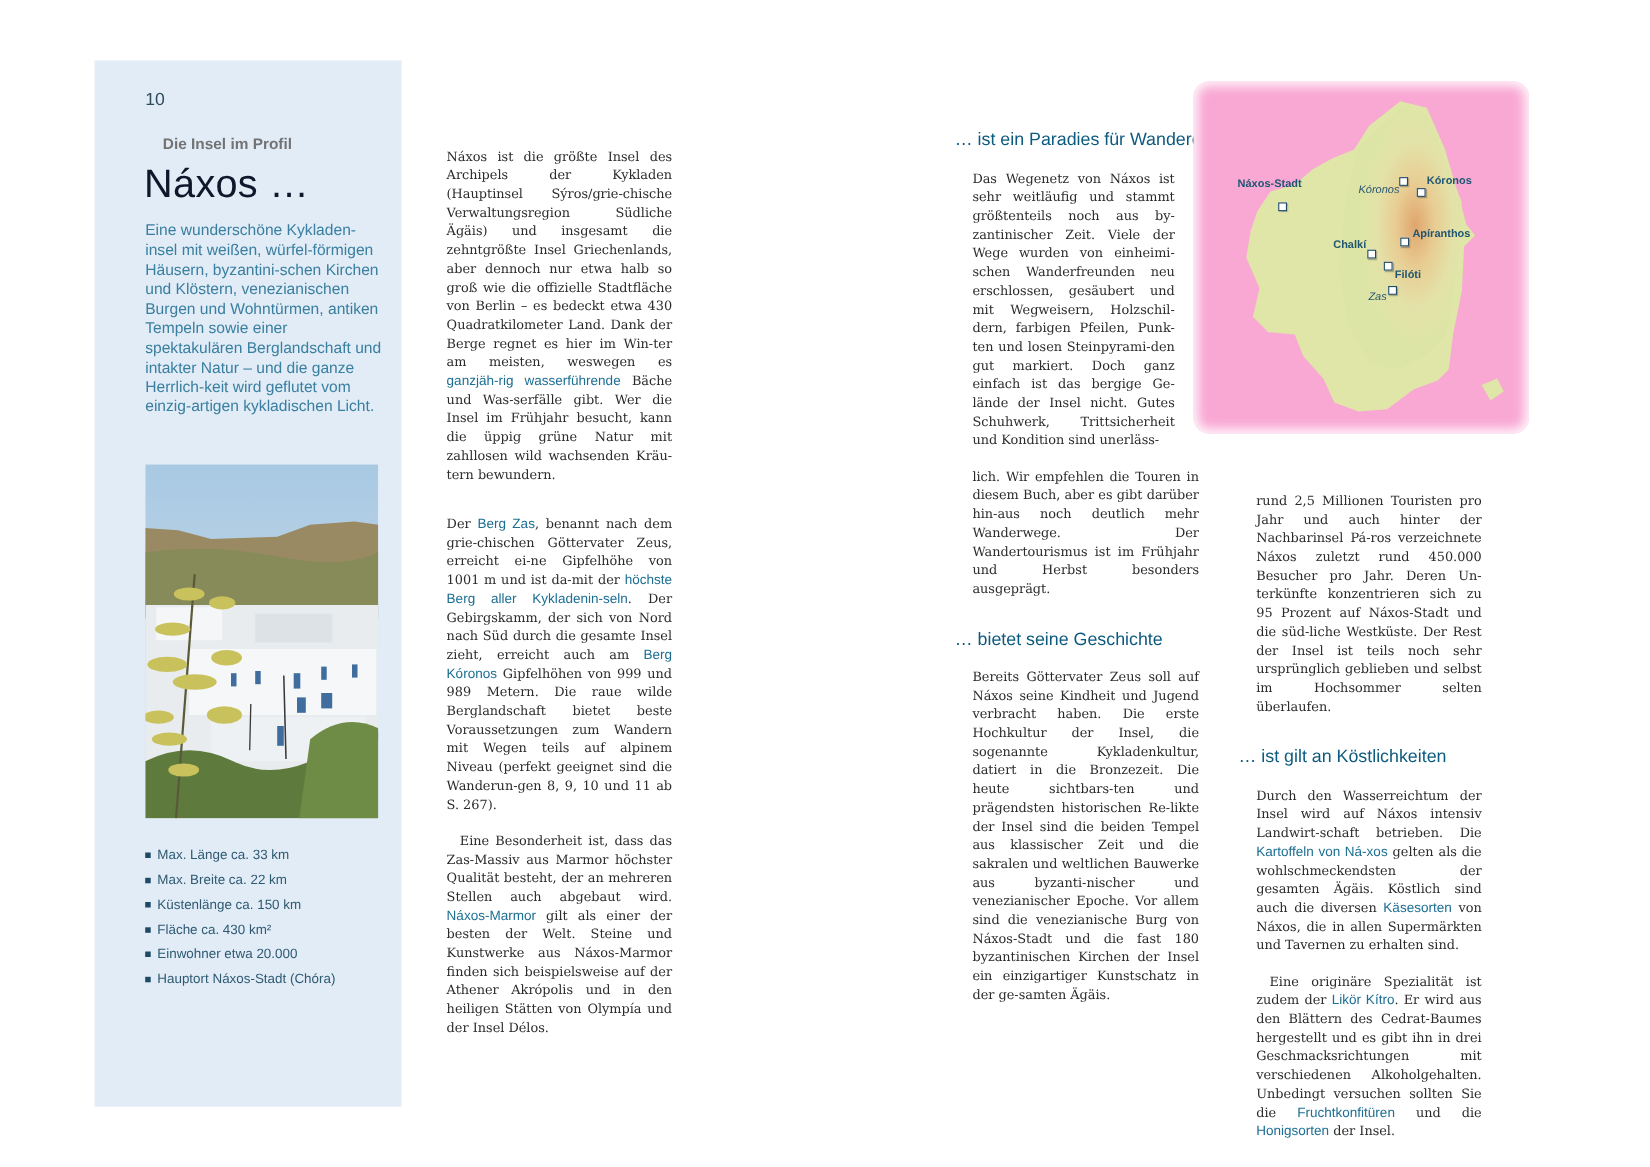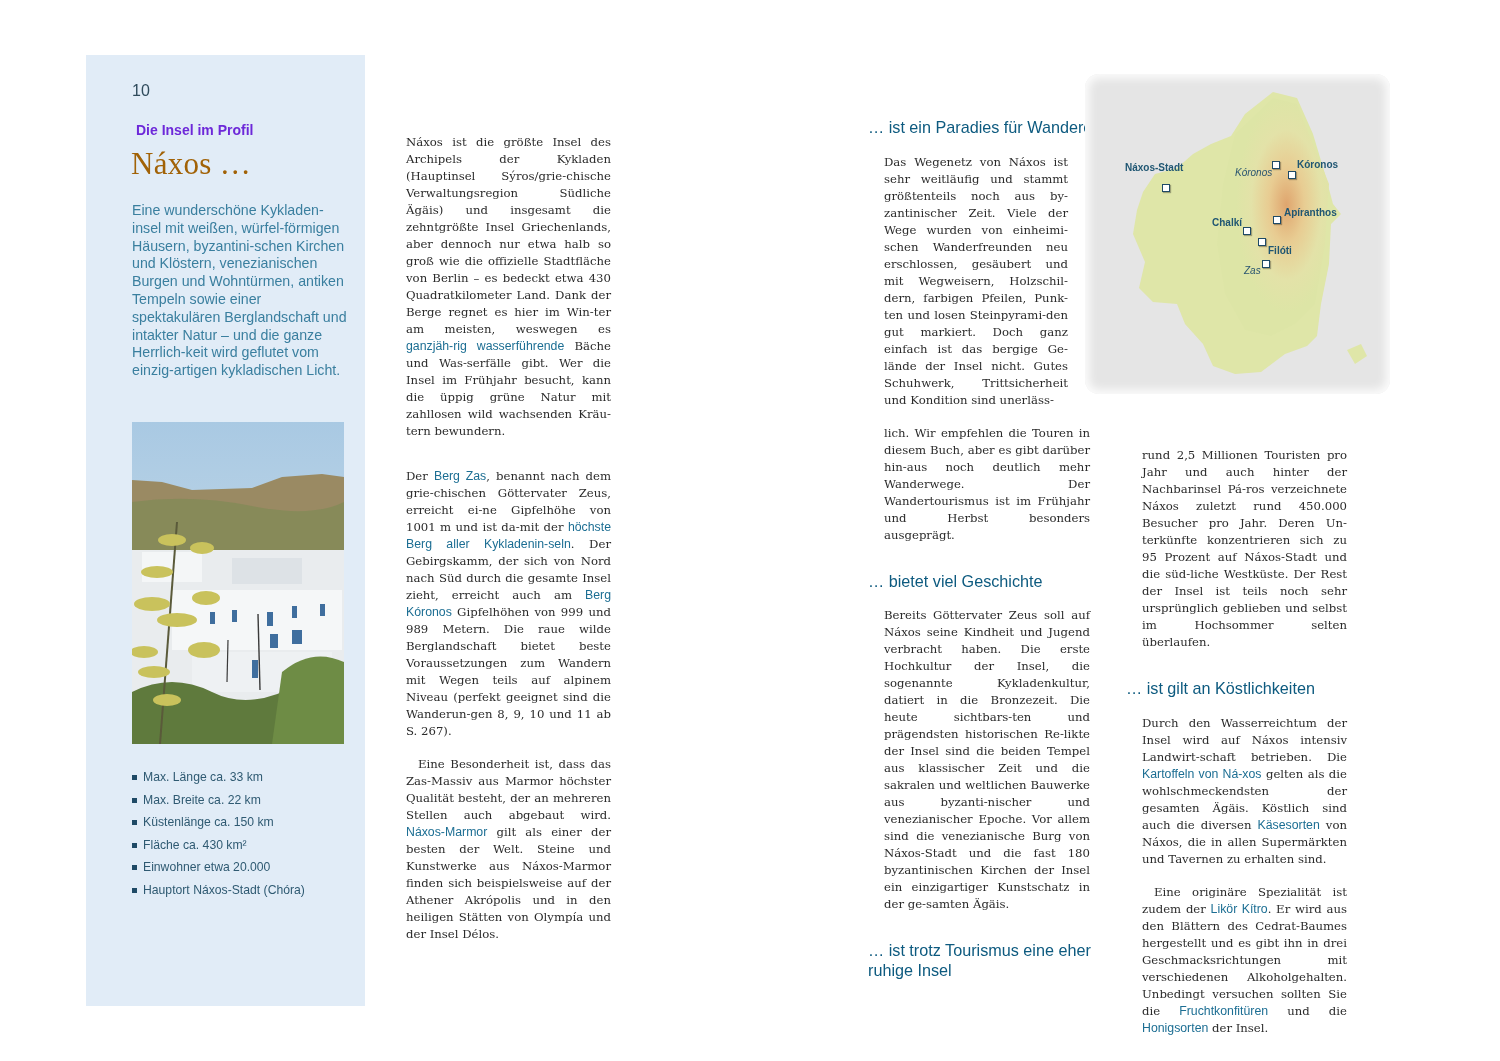--- a/index.html
+++ b/index.html
@@ -9,26 +9,26 @@
   }
   .sidebar {
     position: absolute; left: 86px; top: 55px; width: 279px; height: 951px;
     background: #e1ecf7;
   }
   .page-number {
     position: absolute; left: 132px; top: 82px;
     font-family: "Liberation Sans", sans-serif; font-size: 16px; color: #2f4b5c;
   }
   .section-label {
-    position: absolute; left: 136px; top: 122px;
-    font-family: "Liberation Sans", sans-serif; font-size: 14px; font-weight: bold; color: #6d28d9;
+    position: absolute; left: 148px; top: 122px;
+    font-family: "Liberation Sans", sans-serif; font-size: 14px; font-weight: bold; color: #737373;
   }
   .page-title {
     position: absolute; left: 131px; top: 146px; margin: 0;
-    font-family: Liberation Serif, serif; font-size: 31px; font-weight: normal; color: #a16207;
+    font-family: Liberation Sans, sans-serif; font-size: 36px; font-weight: normal; color: #0f172a;
     letter-spacing: 0.3px;
   }
   .intro {
     position: absolute; left: 132px; top: 202px; width: 215px; margin: 0;
     font-family: "Liberation Sans", sans-serif; font-size: 14.2px; line-height: 17.8px; color: #3a7f9f;
   }
   .photo {
     position: absolute; left: 132px; top: 422px; width: 212px; height: 322px; overflow: hidden;
   }
   .facts {
@@ -49,21 +49,21 @@
   }
   .col p.indent { text-indent: 12px; margin-top: 3px; }
   .col .hl { color: #1c6e93; font-family: "Liberation Sans", sans-serif; font-size: 12.3px; }
   .col .block { margin-bottom: 28px; }
   #col1 { left: 390px; top: 118px; width: 237px; }
   #col3 { left: 868px; top: 118px; width: 238px; }
   #col4 { left: 1126px; top: 431px; width: 237px; }
   .narrow { width: 184px; }
   .map-box {
     position: absolute; left: 1085px; top: 74px; width: 305px; height: 320px;
-    background: #e5e5e5; border-radius: 14px;
+    background: #f9a8d4; border-radius: 14px;
     box-shadow: 0 0 10px 4px rgba(255,255,255,0.9) inset;
   }
   .map-box svg { position: absolute; left: 0; top: 0; }
   .map-label {
     position: absolute; font-family: "Liberation Sans", sans-serif; font-size: 10px; font-weight: bold;
     color: #1f5672; line-height: 10px; white-space: nowrap;
   }
   .map-label.peak { font-style: italic; font-weight: normal; color: #2a5570; }
   .marker {
     position: absolute; width: 6px; height: 6px; background: #fff; border: 1.5px solid #1f4a66;
@@ -144,25 +144,24 @@
   </div>
 </div>
 
 <div class="col" id="col3">
   <div class="block">
     <h2>… ist ein Paradies für Wanderer</h2>
     <p class="narrow">Das Wegenetz von Náxos ist sehr weitläufig und stammt größtenteils noch aus by-zantinischer Zeit. Viele der Wege wurden von einheimi-schen Wanderfreunden neu erschlossen, gesäubert und mit Wegweisern, Holzschil-dern, farbigen Pfeilen, Punk-ten und losen Steinpyrami-den gut markiert. Doch ganz einfach ist das bergige Ge-lände der Insel nicht. Gutes Schuhwerk, Trittsicherheit und Kondition sind unerläss-</p>
     <p>lich. Wir empfehlen die Touren in diesem Buch, aber es gibt darüber hin-aus noch deutlich mehr Wanderwege. Der Wandertourismus ist im Frühjahr und Herbst besonders ausgeprägt.</p>
   </div>
   <div class="block">
-    <h2>… bietet viel Geschichte</h2>
+    <h2>… bietet seine Geschichte</h2>
     <p>Bereits Göttervater Zeus soll auf Náxos seine Kindheit und Jugend verbracht haben. Die erste Hochkultur der Insel, die sogenannte Kykladenkultur, datiert in die Bronzezeit. Die heute sichtbars-ten und prägendsten historischen Re-likte der Insel sind die beiden Tempel aus klassischer Zeit und die sakralen und weltlichen Bauwerke aus byzanti-nischer und venezianischer Epoche. Vor allem sind die venezianische Burg von Náxos-Stadt und die fast 180 byzantinischen Kirchen der Insel ein einzigartiger Kunstschatz in der ge-samten Ägäis.</p>
   </div>
   <div class="block">
-    <h2>… ist trotz Tourismus eine eher ruhige Insel</h2>
   </div>
 </div>
 
 <div class="map-box">
   <svg width="305" height="320" viewBox="0 0 305 320">
     <defs>
       <radialGradient id="relief" cx="0.62" cy="0.45" r="0.45">
         <stop offset="0" stop-color="#dfa56e"></stop>
         <stop offset="0.35" stop-color="#e8cc92"></stop>
         <stop offset="0.7" stop-color="#e3e2a8"></stop>

